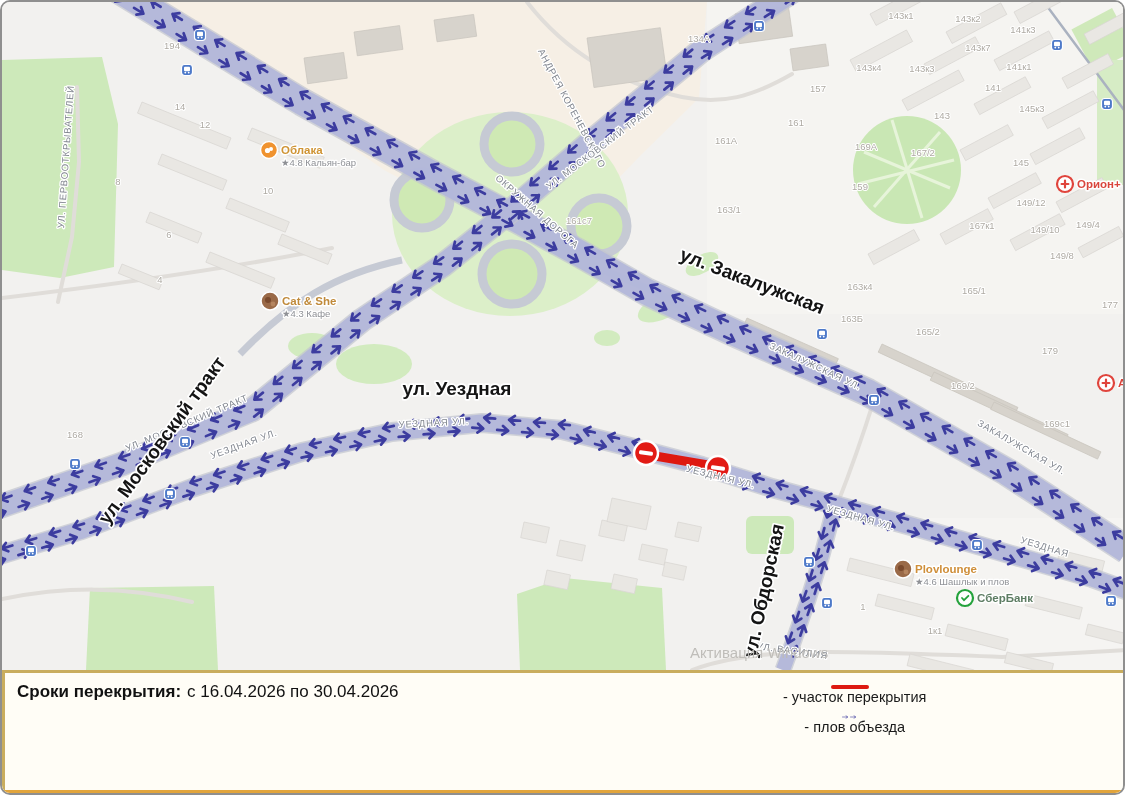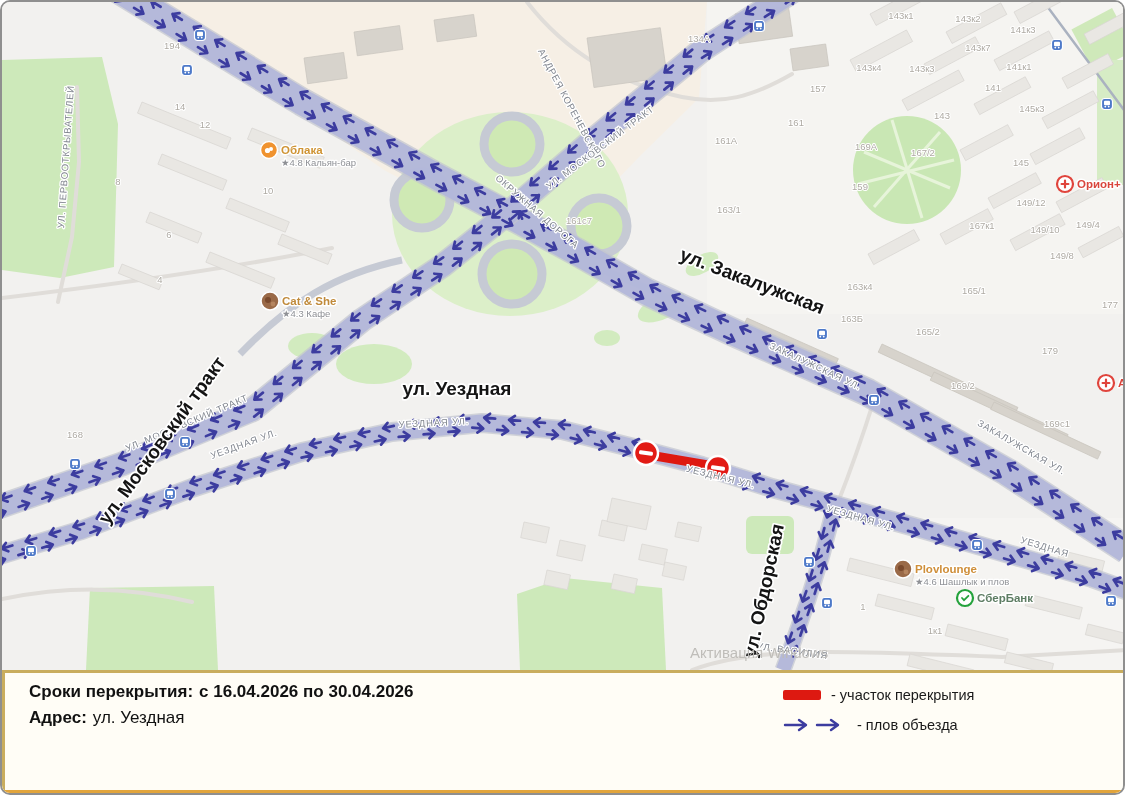--- a/index.html
+++ b/index.html
@@ -5,25 +5,25 @@
   html,body{margin:0;padding:0;background:#ffffff;font-family:"Liberation Sans",sans-serif;}
   .shot{position:relative;width:1125px;height:795px;border:2px solid #8f8f8f;border-radius:10px;
         overflow:hidden;background:#f2f1ef;box-sizing:border-box;}
   #map-wrap{position:absolute;left:0;top:0;width:1125px;height:668px;}
   #map-svg{display:block;}
   #map-svg text{font-family:"Liberation Sans",sans-serif;}
   .panel{position:absolute;left:0;top:668px;width:1125px;height:127px;box-sizing:border-box;
          background:#fffdf6;border-top:3px solid #c9ad5e;border-left:3px solid #c9ad5e;
          border-right:3px solid #c9ad5e;border-bottom:7px solid #e2a53c;}
   .panel-text{position:absolute;left:12px;top:6px;color:#111;font-size:17px;line-height:26px;}
-  .prow .lbl{font-weight:bold;margin-left:12px;}
+  .prow .lbl{font-weight:bold;}
   .prow .val{margin-left:6px;}
-  .prow.allbold .val{font-weight:bold;}
+  .prow.allbold .val{font-weight:normal;}
   .legend{position:absolute;left:778px;top:12px;font-size:14.5px;color:#1a1a1a;}
-  .legend-row{display:flex;align-items:center;margin-bottom:10px;height:20px;}
+  .legend-row{display:flex;align-items:center;margin-bottom:10px;height:20px;flex-direction:column;}
   .closure-swatch{display:inline-block;width:38px;height:10px;background:#dd1911;border-radius:2px;
                   margin-right:10px;}
   .legend-row svg{margin-right:10px;}
   .legend-row .ltext{white-space:nowrap;}
 </style>
 </head>
 <body>
 
 <div class="shot">
 
@@ -622,23 +622,20 @@
           <text x="688" y="656" font-size="15" fill="#bdbbb7" opacity="0.95">Активация Windows</text>
         </g>
     </svg>
   </div>
 
   <div class="panel">
     <div class="panel-text">
       <div class="prow allbold">
         <span class="lbl">Сроки перекрытия:</span><span class="val">с 16.04.2026 по 30.04.2026</span>
       </div>
-      <div class="prow">
-        <span class="lbl">Адрес:</span><span class="val">ул. Уездная</span>
-      </div>
     </div>
     <div class="legend">
       <div class="legend-row">
         <span class="closure-swatch"></span>
         <span class="ltext">- участок перекрытия</span>
       </div>
       <div class="legend-row">
         <svg width="64" height="16" viewBox="0 0 64 16">
           <g fill="none" stroke="#3c3c9f" stroke-width="2.4" stroke-linecap="round" stroke-linejoin="round">
             <path d="M2,8 H22 M16,3 L23,8 L16,13"></path>

